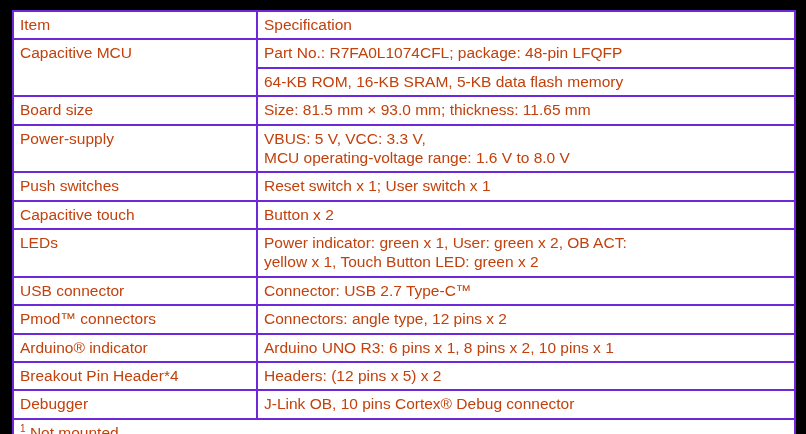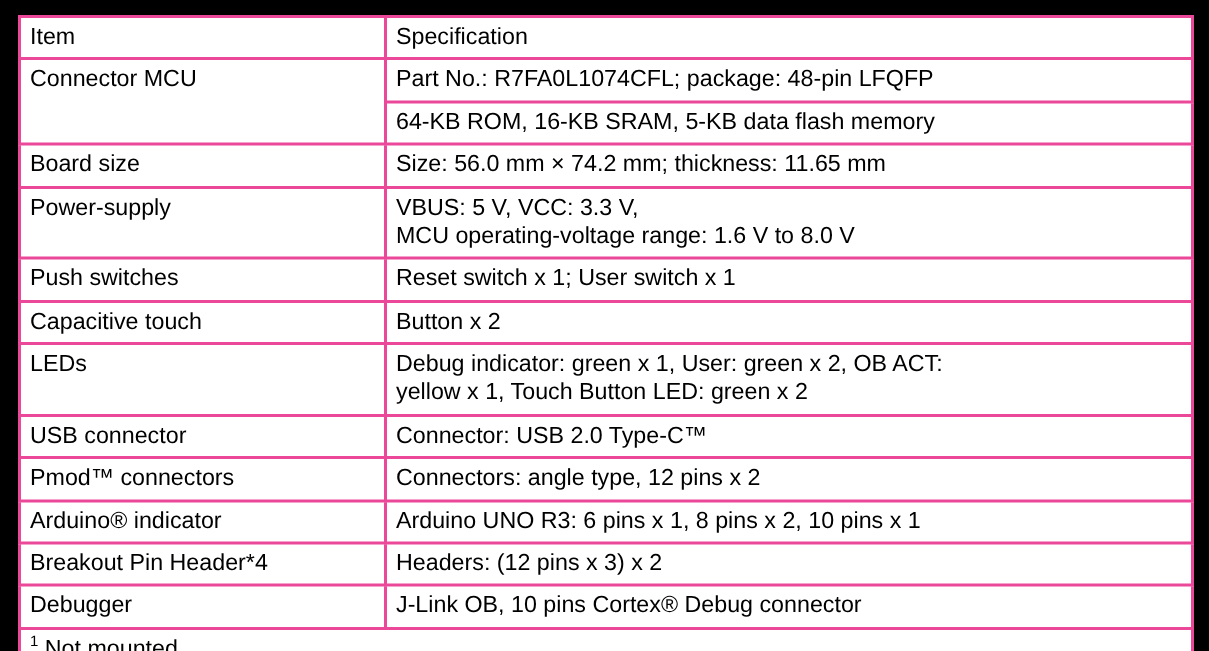--- a/index.html
+++ b/index.html
@@ -20,23 +20,23 @@
     padding: 10px 12px 12px 12px;
     background: #000000;
   }
   table.spec {
     width: 782px;
     border-collapse: collapse;
     background: #ffffff;
     table-layout: fixed;
   }
   table.spec td {
-    border: 2px solid #ec4899;
+    border: 2px solid #6d28d9;
     background: #ffffff;
-    color: #000000;
+    color: #c2410c;
     font-size: 15.5px;
     line-height: 1.25;
     padding: 3px 6px 4px 6px;
     vertical-align: top;
     white-space: normal;
   }
   .col-item { width: 244px; }
   .col-spec { width: 538px; }
   .footnote-cell {
     font-size: 15px;
@@ -57,30 +57,30 @@
       <col class="col-item">
       <col class="col-spec">
     </colgroup>
     <tbody>
       <tr>
         <td>Item</td>
         <td>Specification</td>
       </tr>
 
       <tr>
-        <td rowspan="2">Connector MCU</td>
+        <td rowspan="2">Capacitive MCU</td>
         <td>Part No.: R7FA0L1074CFL; package: 48-pin LFQFP</td>
       </tr>
       <tr>
         <td>64-KB ROM, 16-KB SRAM, 5-KB data flash memory</td>
       </tr>
 
       <tr>
         <td>Board size</td>
-        <td>Size: 56.0 mm × 74.2 mm; thickness: 11.65 mm</td>
+        <td>Size: 81.5 mm × 93.0 mm; thickness: 11.65 mm</td>
       </tr>
 
       <tr>
         <td>Power-supply</td>
         <td>
           <div>VBUS: 5 V, VCC: 3.3 V,</div>
           <div>MCU operating-voltage range: 1.6 V to 8.0 V</div>
         </td>
       </tr>
 
@@ -90,43 +90,43 @@
       </tr>
 
       <tr>
         <td>Capacitive touch</td>
         <td>Button x 2</td>
       </tr>
 
       <tr>
         <td>LEDs</td>
         <td>
-          <div>Debug indicator: green x 1, User: green x 2, OB ACT:</div>
+          <div>Power indicator: green x 1, User: green x 2, OB ACT:</div>
           <div>yellow x 1, Touch Button LED: green x 2</div>
         </td>
       </tr>
 
       <tr>
         <td>USB connector</td>
-        <td>Connector: USB 2.0 Type-C™</td>
+        <td>Connector: USB 2.7 Type-C™</td>
       </tr>
 
       <tr>
         <td>Pmod™ connectors</td>
         <td>Connectors: angle type, 12 pins x 2</td>
       </tr>
 
       <tr>
         <td>Arduino® indicator</td>
         <td>Arduino UNO R3: 6 pins x 1, 8 pins x 2, 10 pins x 1</td>
       </tr>
 
       <tr>
         <td>Breakout Pin Header*4</td>
-        <td>Headers: (12 pins x 3) x 2</td>
+        <td>Headers: (12 pins x 5) x 2</td>
       </tr>
 
       <tr>
         <td>Debugger</td>
         <td>J-Link OB, 10 pins Cortex® Debug connector</td>
       </tr>
 
       <tr>
         <td colspan="2" class="footnote-cell"><sup>1</sup> <span>Not mounted.</span></td>
       </tr>

